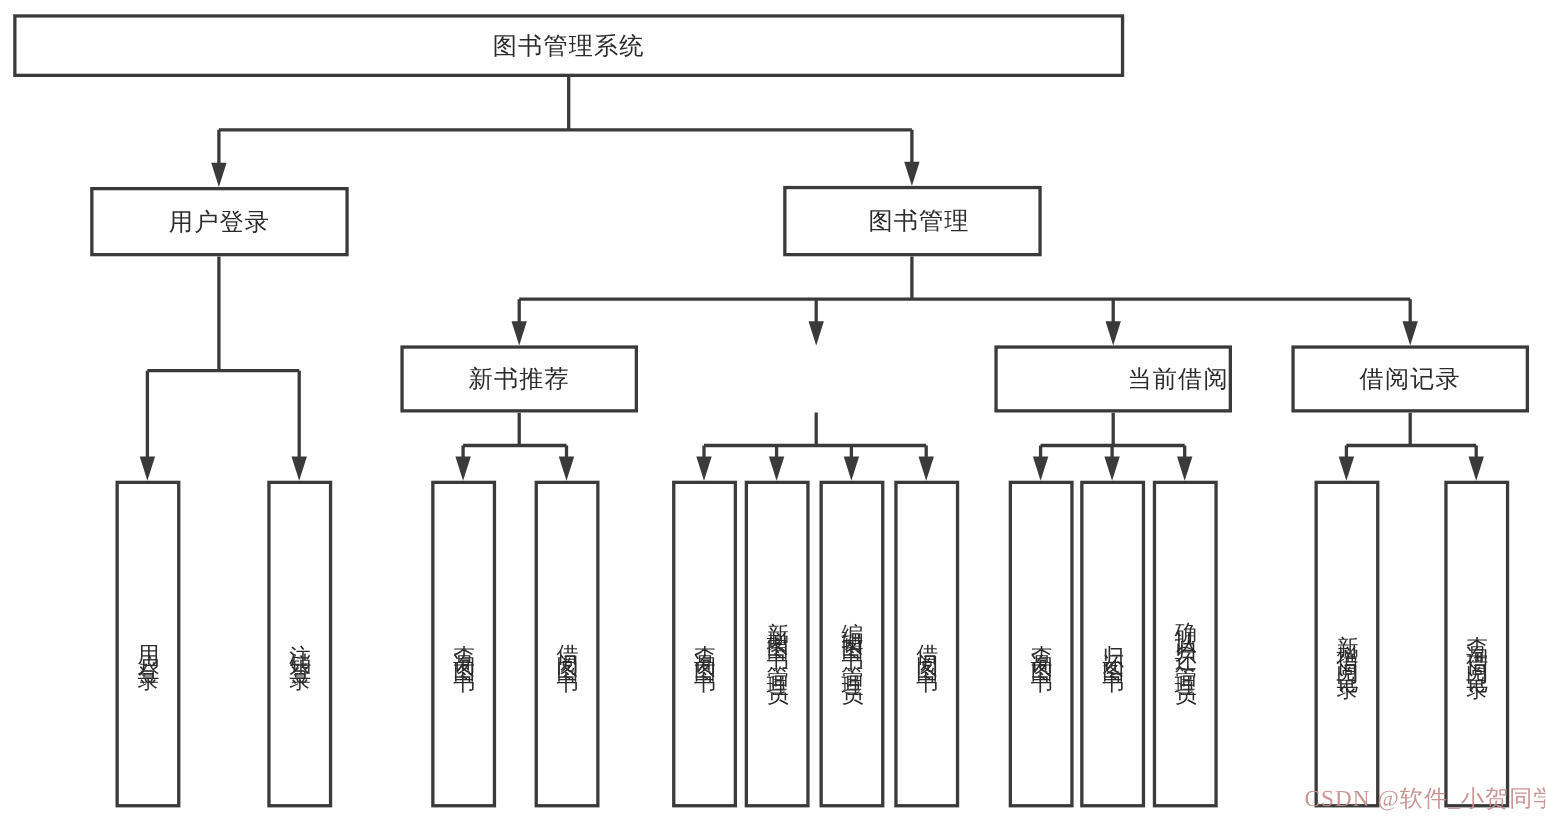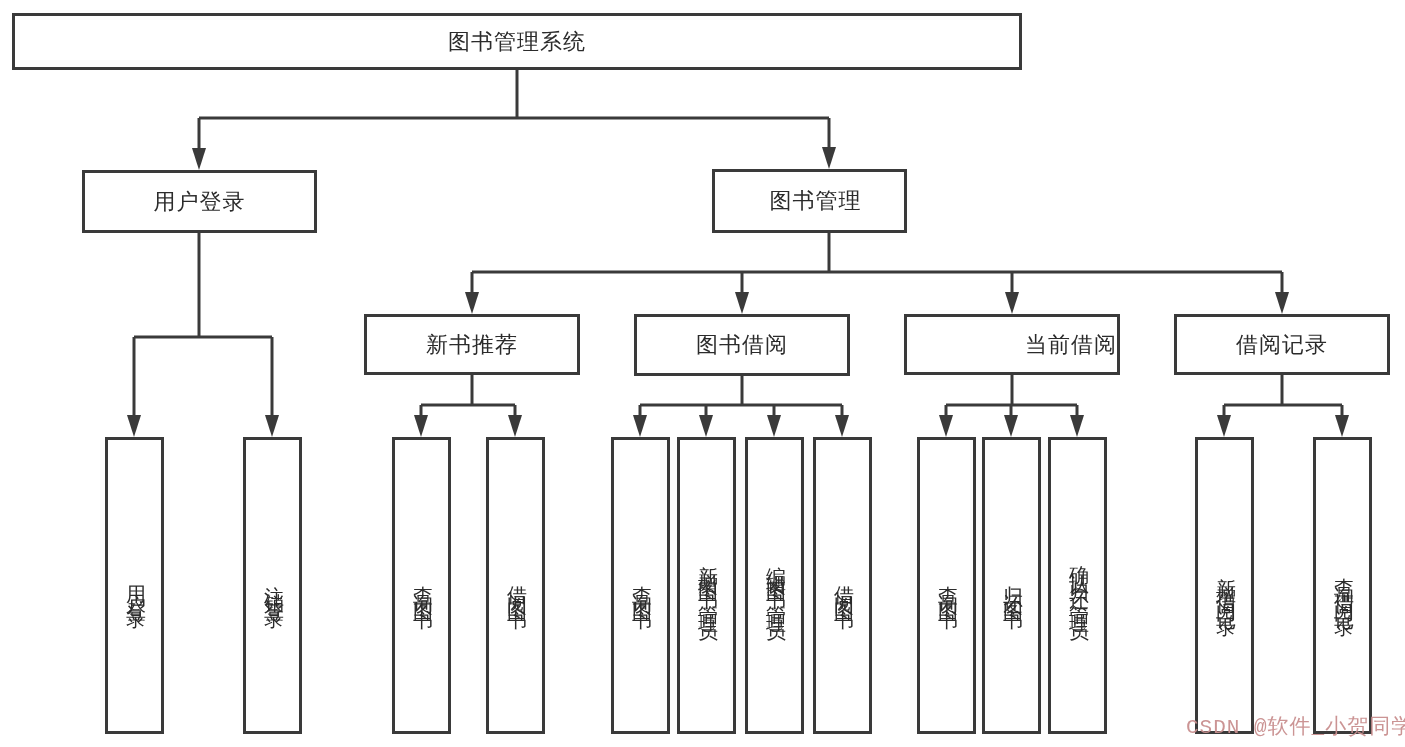--- a/index.html
+++ b/index.html
@@ -1,20 +1,20 @@
 <!DOCTYPE html>
 <html><head>
 <meta charset="utf-8">
 <style>
   html,body { margin:0; padding:0; background:#ffffff; }
   #canvas {
     position:relative;
     width:1405px; height:747px;
     background:#ffffff;
-    font-family:Liberation Mono, monospace;
+    font-family:Liberation Serif, serif;
     overflow:hidden;
     border-radius:18px;
   }
   #connectors {
     position:absolute; left:0; top:0;
     width:1405px; height:747px;
     pointer-events:none;
   }
   .node {
     position:absolute;
@@ -131,29 +131,26 @@
     <polygon points="1335,415 1349,415 1342,437"></polygon>
   </svg>
 
   <div class="node" style="left:12px; top:13px; width:1010px; height:57px;">
     <span>图书管理系统</span>
   </div>
 
   <div class="node" style="left:82px; top:170px; width:235px; height:63px;">
     <span>用户登录</span>
   </div>
-  <div class="node" style="left:712px; top:169px; width:195px; height:64px;padding-left:12px;">
+  <div class="node" style="left:712px; top:169px; width:235px; height:64px;padding-left:12px;">
     <span>图书管理</span>
   </div>
 
   <div class="node" style="left:364px; top:314px; width:216px; height:61px;">
     <span>新书推荐</span>
-  </div>
-  <div class="node" style="left:634px; top:314px; width:216px; height:62px;">
-    <span>图书借阅</span>
   </div>
   <div class="node" style="left:904px; top:314px; width:216px; height:61px;justify-content:flex-end;">
     <span>当前借阅</span>
   </div>
   <div class="node" style="left:1174px; top:314px; width:216px; height:61px;">
     <span>借阅记录</span>
   </div>
 
   <div class="vnode" style="left:105px;">
     <span class="vtext">用户登录</span>

